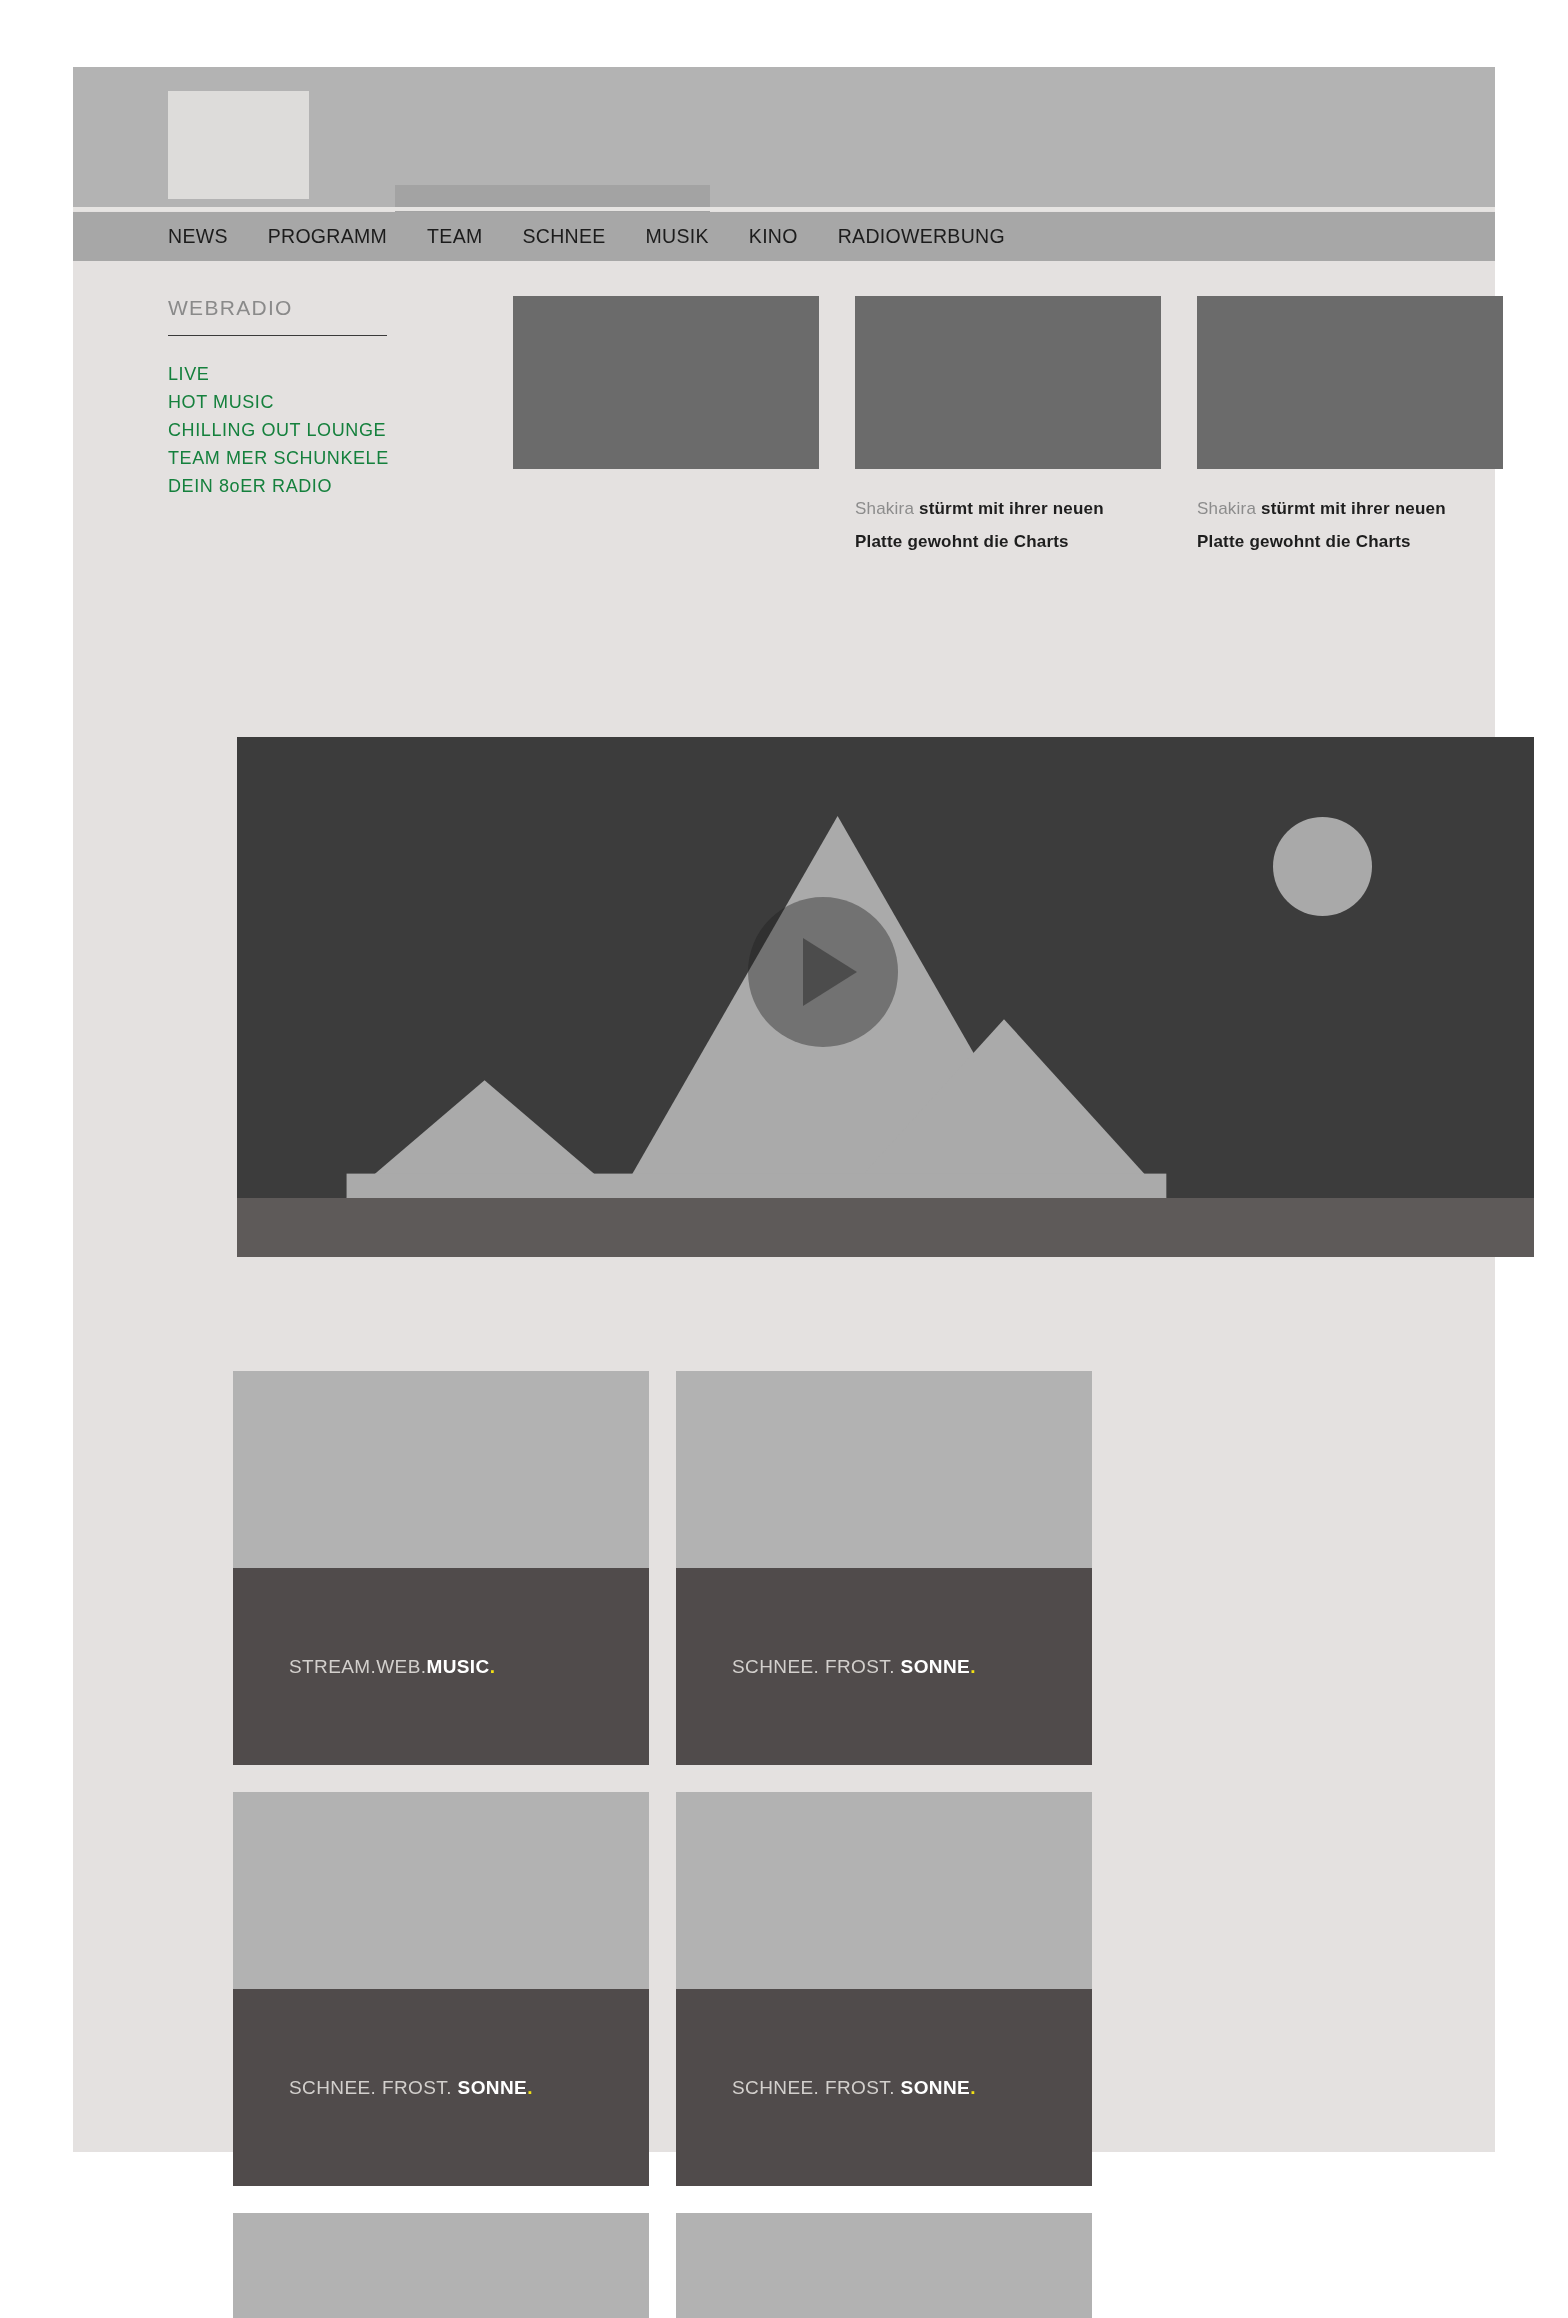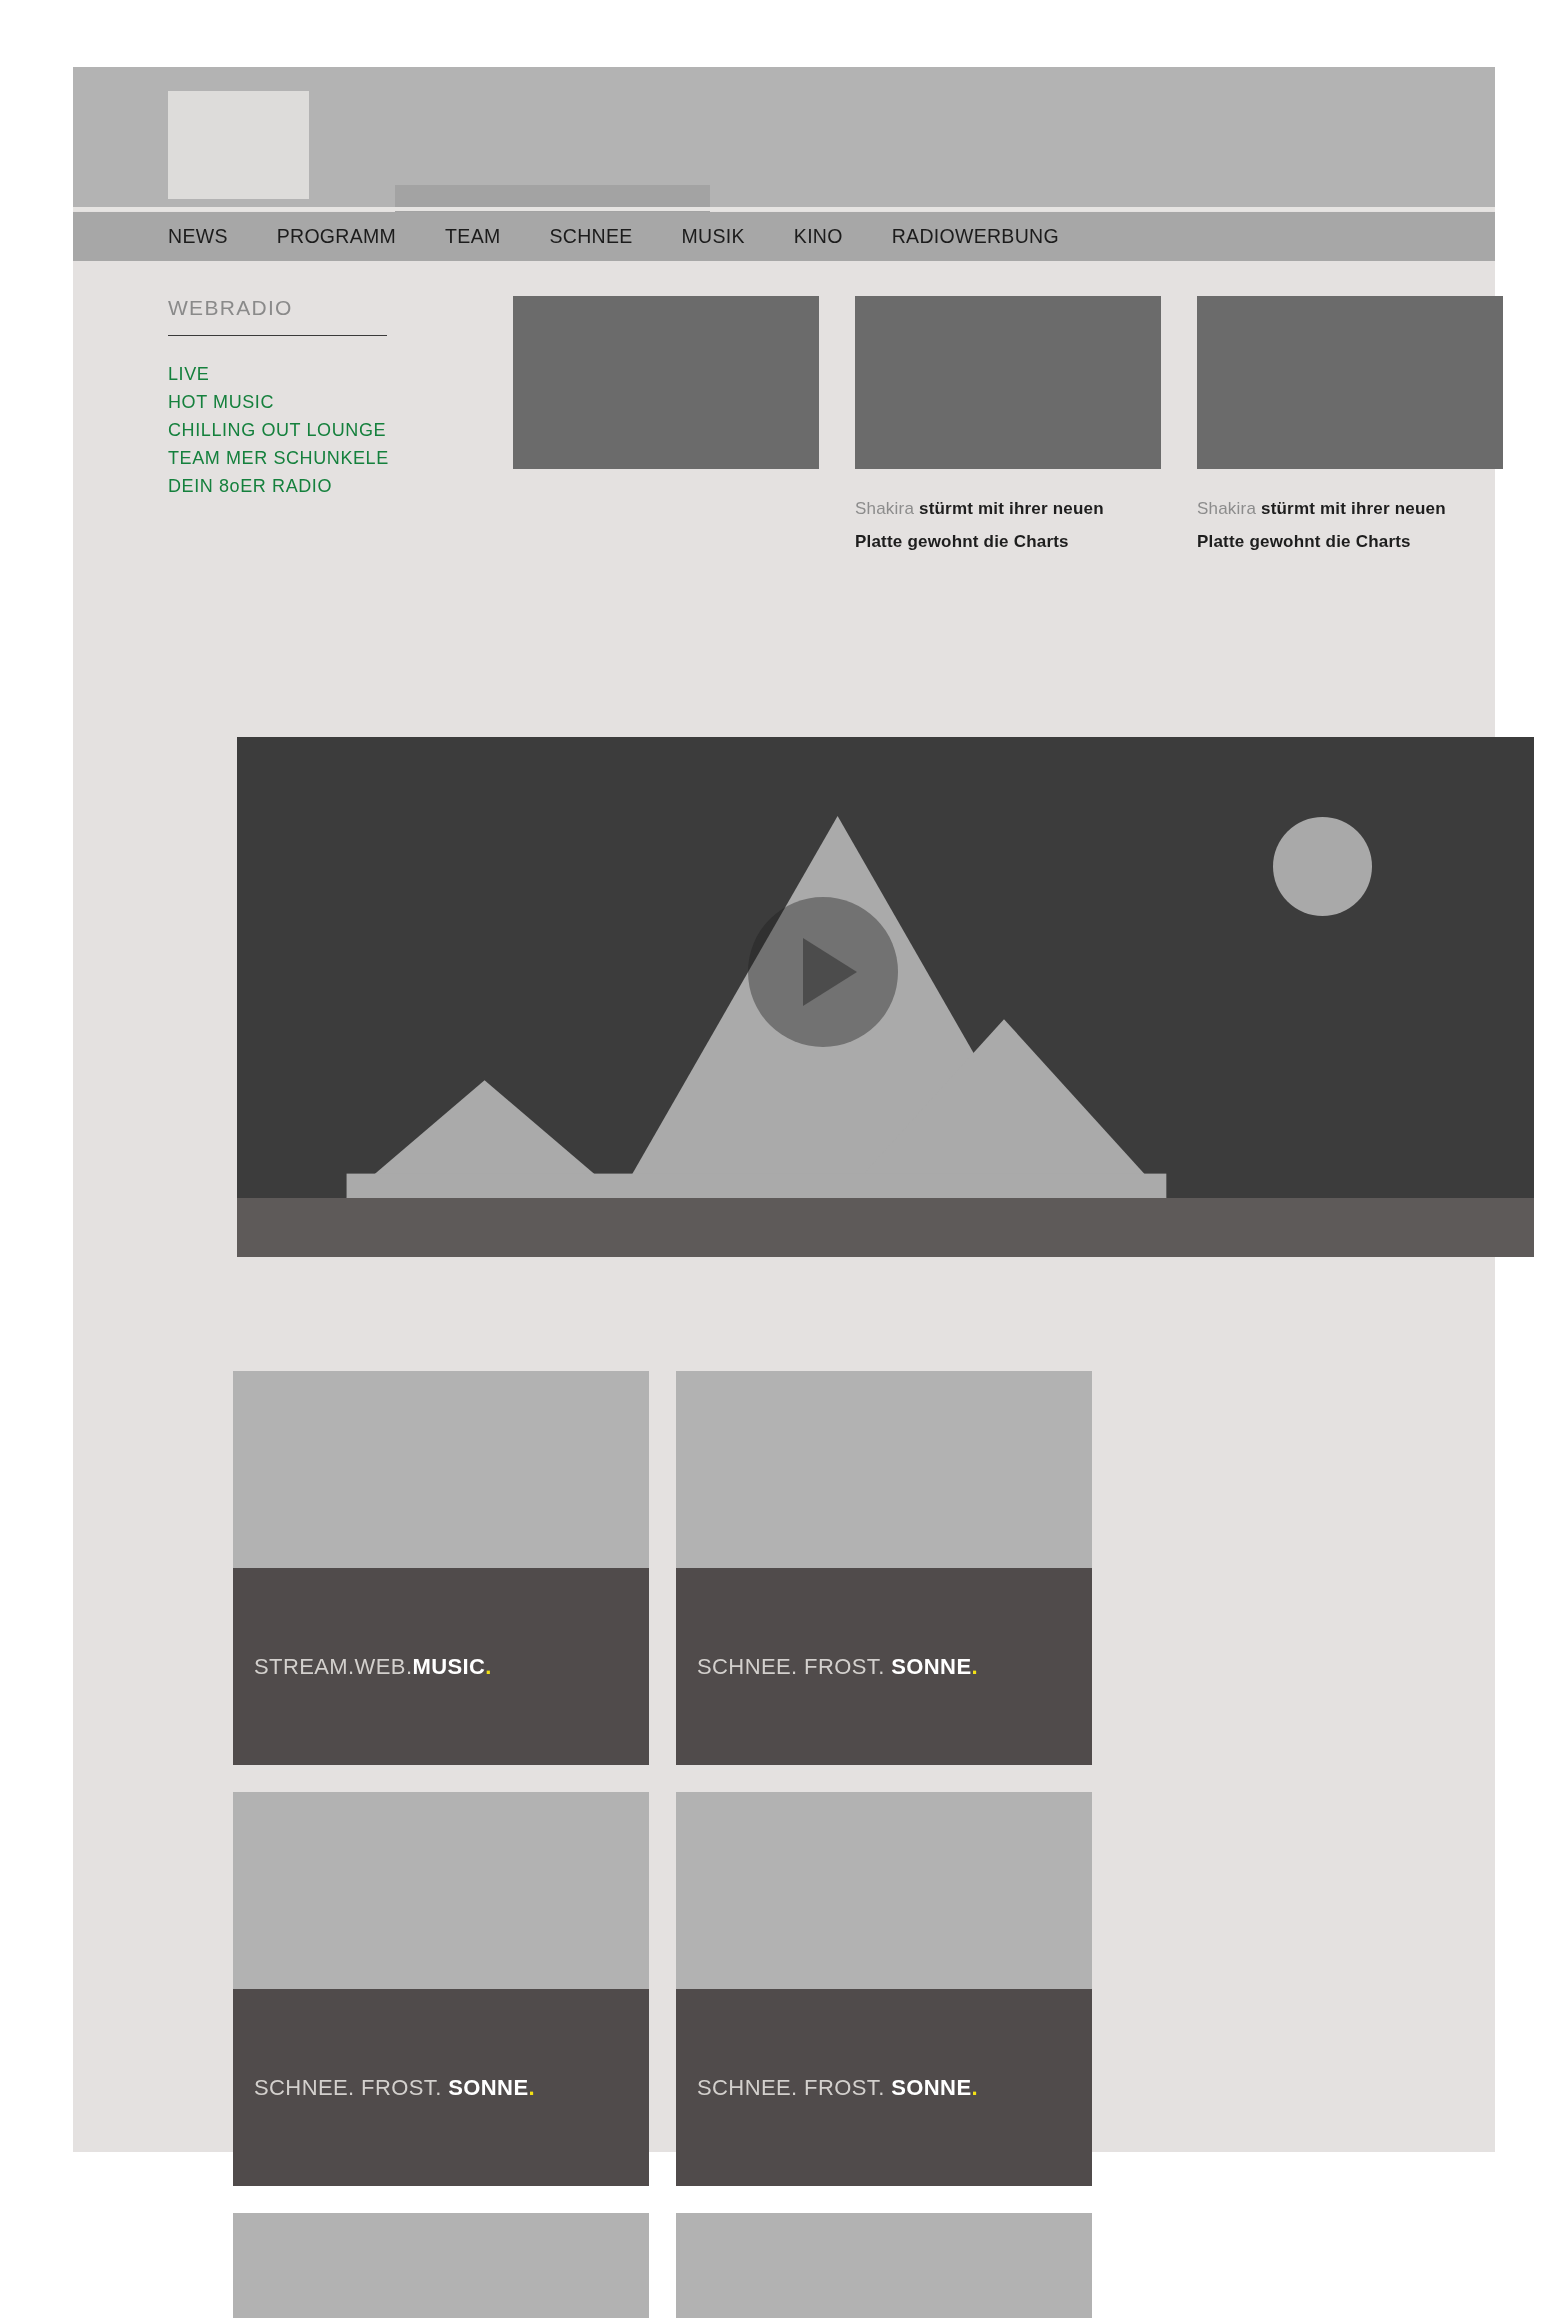--- a/index.html
+++ b/index.html
@@ -72,21 +72,21 @@
   .nav {
     position: absolute;
     left: 0;
     top: 145px;
     width: 100%;
     height: 49px;
     background: #a7a7a7;
     display: flex;
     align-items: center;
     padding-left: 95px;
-    gap: 16px;
+    gap: 7px;
   }
   .nav-item {
     font-size: 19.5px;
     letter-spacing: 0.3px;
     color: #1c1c1c;
     font-weight: 400;
     margin-right: 33px;
     white-space: nowrap;
     cursor: pointer;
   }
@@ -231,23 +231,24 @@
   }
   .tile-label {
     width: 100%;
     height: 197px;
     background: #504b4b;
     display: flex;
     align-items: center;
     padding-left: 21px;
   }
   .tile-text {
-    font-size: 22px;
+    font-size: 19px;
     letter-spacing: 0.4px;
     white-space: nowrap;
+    margin-left: 35px;
   }
   .t-light { color: #d3d0cd; font-weight: 400; }
   .t-white { color: #ffffff; font-weight: 700; }
   .t-dot { color: #f2e015; font-weight: 700; }
 </style>
 </head>
 <body>
 
 <div id="wireframe">
 

